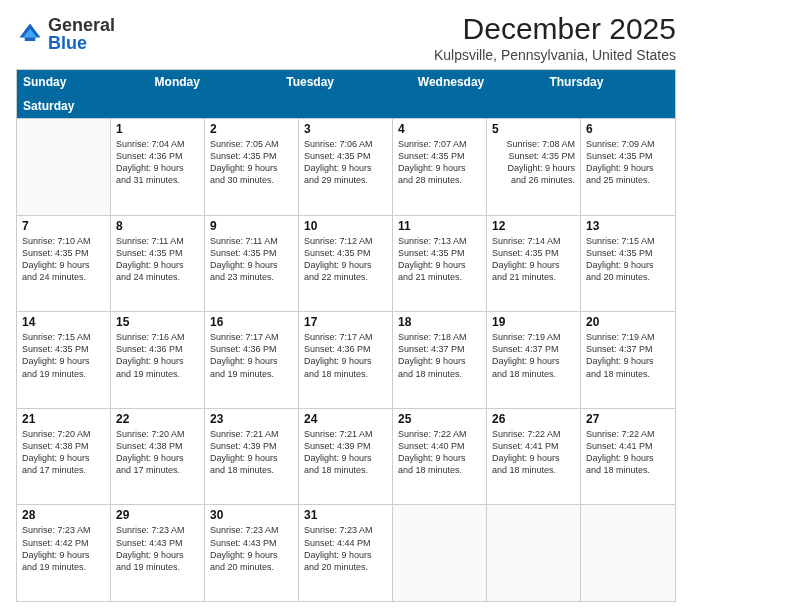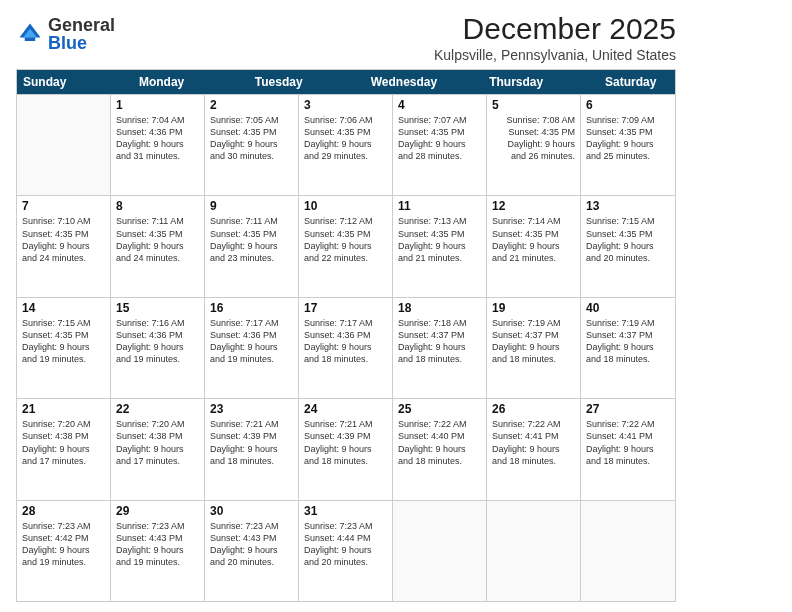--- a/index.html
+++ b/index.html
@@ -55,23 +55,22 @@
       margin-top: 2px;
     }
     .calendar {
       flex: 1;
       display: flex;
       flex-direction: column;
       border: 1px solid #ccc;
     }
     .calendar-header {
       display: grid;
-      grid-template-columns: repeat(6, 1fr);
-      background: #0c4a6e;
-      gap: 40px;
+      grid-template-columns: repeat(5, 1fr);
+      background: #0369a1;
     }
     .calendar-header .day-name {
       color: #fff;
       font-size: 12px;
       font-weight: bold;
       padding: 5px 6px;
       text-align: left;
     }
     .calendar-body {
       flex: 1;
@@ -258,21 +257,21 @@
 Sunset: 4:37 PM
 Daylight: 9 hours and 18 minutes.</div>
           </div>
           <div class="calendar-cell">
             <div class="cell-date">19</div>
             <div class="cell-info" style="white-space: pre-line;">Sunrise: 7:19 AM
 Sunset: 4:37 PM
 Daylight: 9 hours and 18 minutes.</div>
           </div>
           <div class="calendar-cell">
-            <div class="cell-date">40</div>
+            <div class="cell-date">20</div>
             <div class="cell-info" style="white-space: pre-line;">Sunrise: 7:19 AM
 Sunset: 4:37 PM
 Daylight: 9 hours and 18 minutes.</div>
           </div>
         </div>
         <div class="calendar-week">
           <div class="calendar-cell">
             <div class="cell-date">21</div>
             <div class="cell-info" style="white-space: pre-line;">Sunrise: 7:20 AM
 Sunset: 4:38 PM

